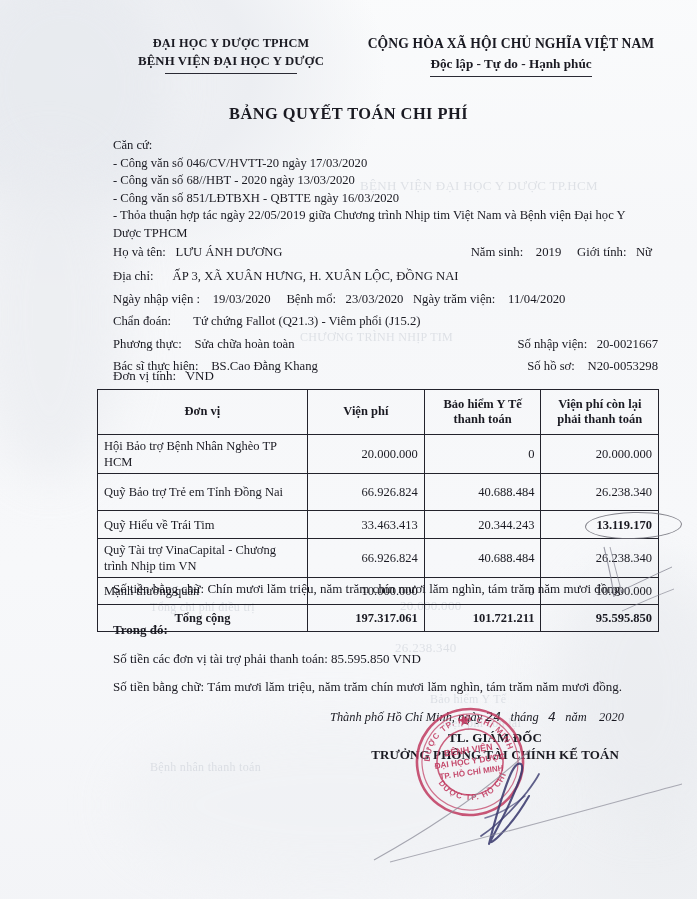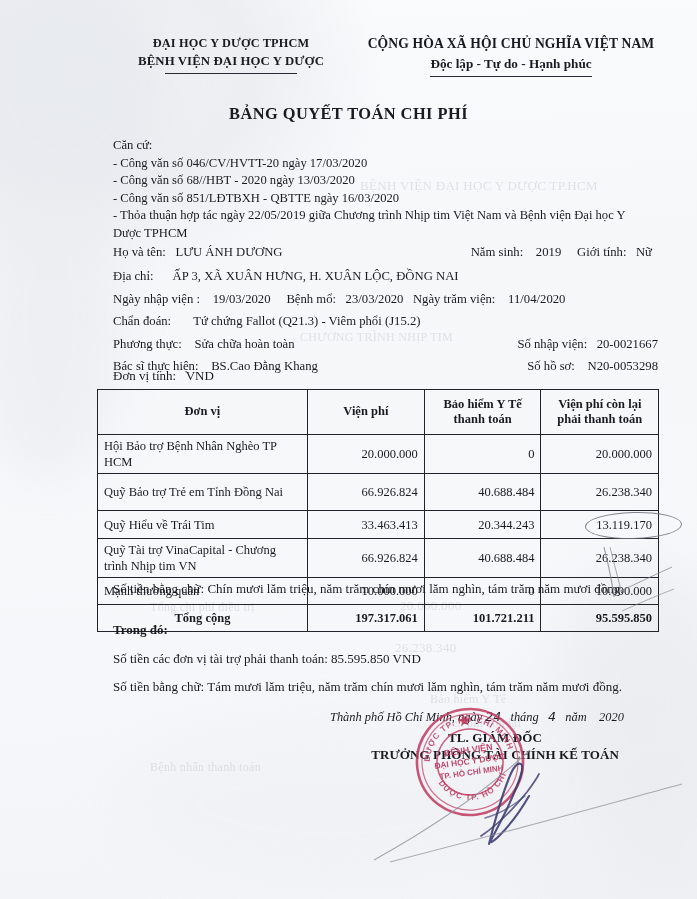--- a/index.html
+++ b/index.html
@@ -179,21 +179,21 @@
   table.fin tbody td {
     vertical-align: middle;
     line-height: 16px;
   }
   td.unit-cell { text-align: left; }
   td.num { text-align: right; padding-right: 8px; white-space: nowrap; }
   tr.total td { font-weight: bold; }
   tr.total td.tl { text-align: center; }
 
   
-  .circle-wrap { position: relative; display: inline-block; }
+  .circle-wrap { position: relative; display: inline-block; font-weight: bold; }
   .ellipse-mark {
     position: absolute;
     left: -11px;
     top: -5px;
     width: 95px;
     height: 25px;
     border: 1.3px solid #6e6e78;
     border-radius: 50%;
     transform: rotate(-1.5deg);
     pointer-events: none;

